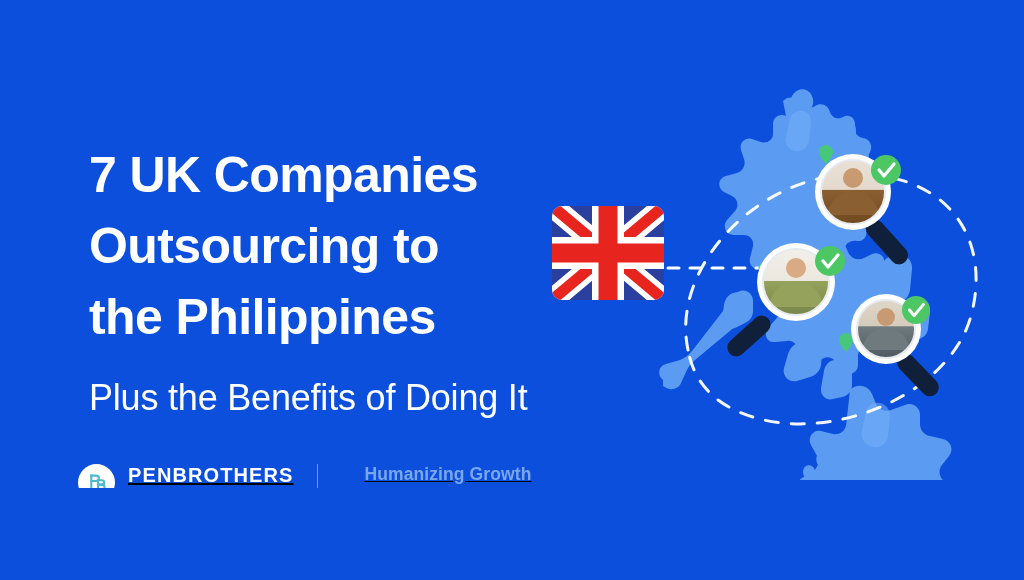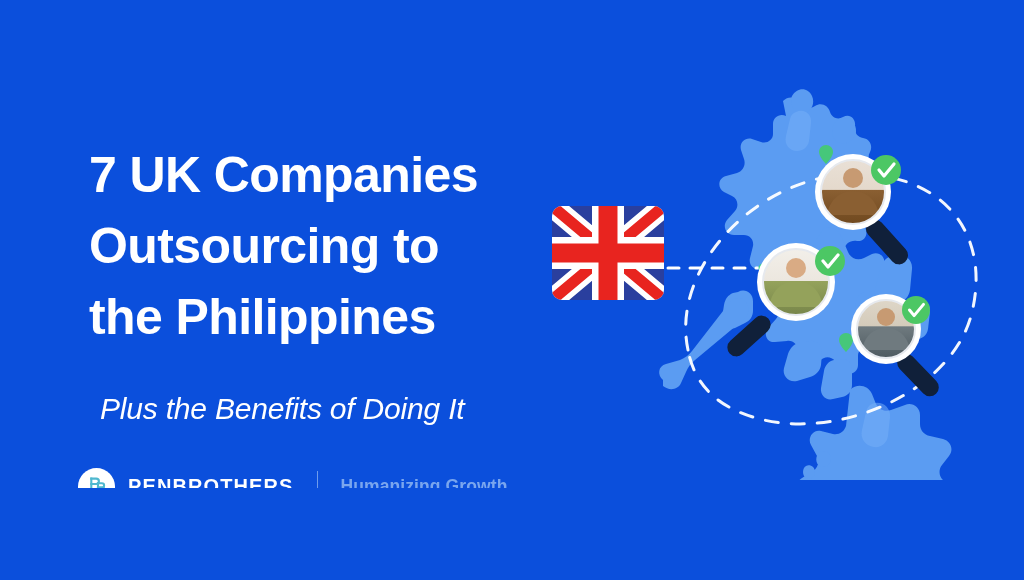--- a/index.html
+++ b/index.html
@@ -27,37 +27,36 @@
   .headline {
     margin: 0;
     color: #ffffff;
     font-size: 50px;
     font-weight: bold;
     line-height: 71px;
     letter-spacing: -0.6px;
     white-space: pre-line;
   }
   .subhead {
-    margin: 11px;
+    margin: 0;
     padding-top: 26px;
     color: #ffffff;
-    font-size: 30px;
+    font-size: 36px;
     font-weight: 400;
     line-height: 38px;
     letter-spacing: -0.2px;
-    font-style: italic;
   }
 
   
   .logo-lockup {
     position: absolute;
     left: 78px;
     top: 464px;
     display: flex;
-    align-items: center;
+    align-items: flex-start;
     height: 44px;
     text-decoration: underline;
   }
   .logo-mark {
     width: 37px;
     height: 37px;
     border-radius: 50%;
     background: #ffffff;
     display: flex;
     align-items: center;
@@ -75,20 +74,21 @@
     width: 1px;
     height: 30px;
     background: #6f9cec;
     margin: 0 22px 0 24px;
   }
   .logo-tagline {
     color: #7aa6ee;
     font-size: 17.5px;
     font-weight: bold;
     letter-spacing: 0.1px;
+    margin-left: 24px;
   }
 
   
   .illustration {
     position: absolute;
     left: 520px;
     top: 60px;
     width: 504px;
     height: 420px;
   }

